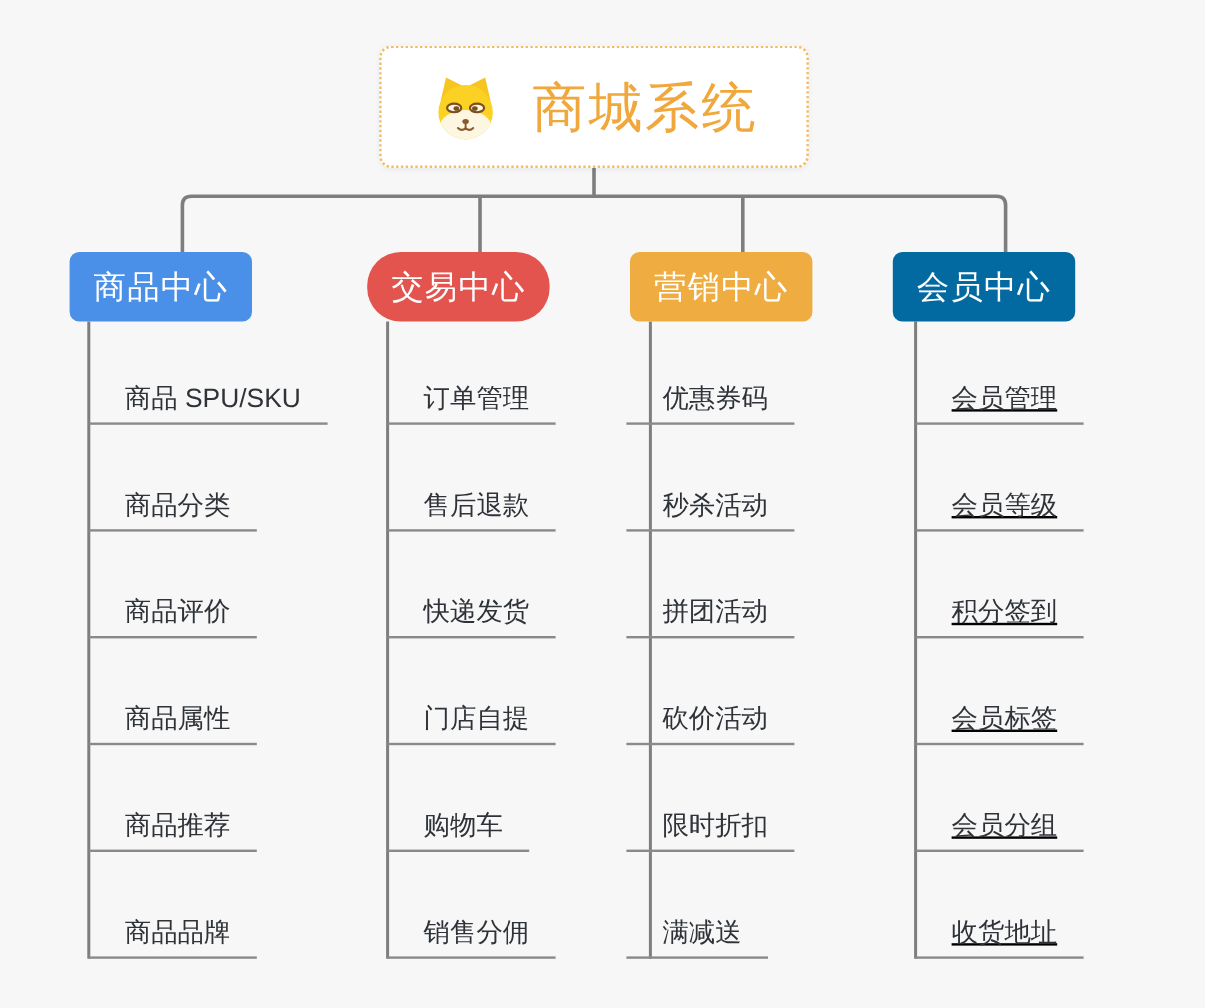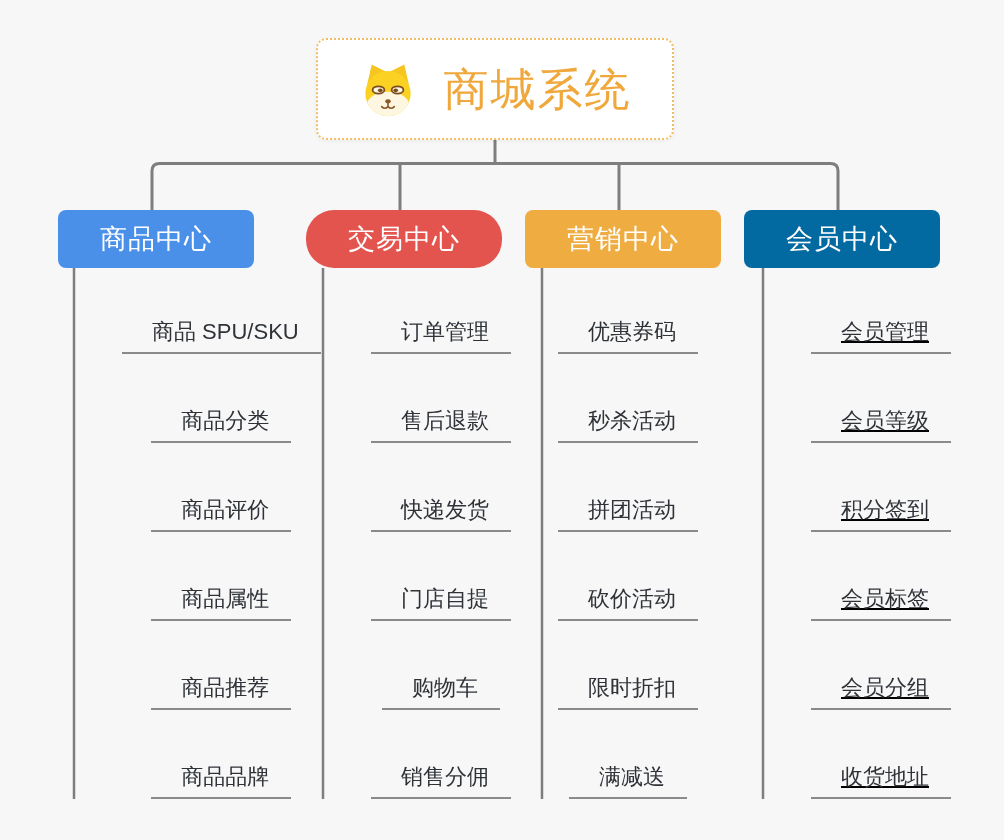--- a/index.html
+++ b/index.html
@@ -23,38 +23,38 @@
     font-size:45px;letter-spacing:2px;color:#f0a83c;
     line-height:1;white-space:nowrap;
   }
   .root-icon{width:58px;height:58px;flex:0 0 auto;}
 
   
   .connectors{position:absolute;left:0;top:0;width:1004px;height:840px;pointer-events:none;}
 
   
   .branch-node{
-    position:absolute;top:210px;width:196px;height:58px;
+    position:absolute;top:210px;width:152px;height:58px;
     border-radius:8px;display:flex;align-items:center;justify-content:center;
     color:#ffffff;font-size:27px;letter-spacing:1px;white-space:nowrap;
     cursor:default;
   }
   .bn0{left:58px;}
   .bn1{left:306px;border-radius:28px;}
   .bn2{left:525px;}
   .bn3{left:744px;}
 
   
   .leaf-list{
     position:absolute;top:265px;
-    display:flex;flex-direction:column;align-items:center;margin-left:48px;
+    display:flex;flex-direction:column;align-items:flex-start;
   }
   .ll0{left:74px;}
   .ll1{left:323px;}
-  .ll2{left:510px;}
+  .ll2{left:522px;}
   .ll3{left:763px;text-decoration:underline;}
   .leaf-item{
     height:89px;box-sizing:border-box;
     border-bottom:2px solid #8a8a8a;
     display:flex;align-items:flex-end;
     padding:0 22px 5px 30px;
     font-size:22px;color:#2f3338;white-space:nowrap;
     width:max-content;
   }
 </style>

